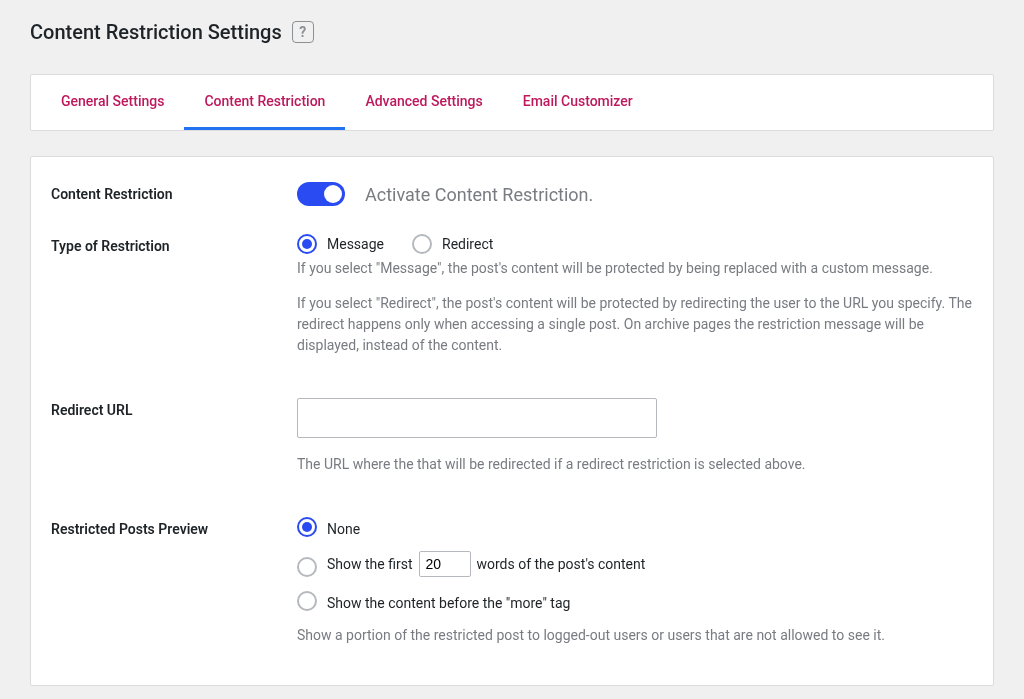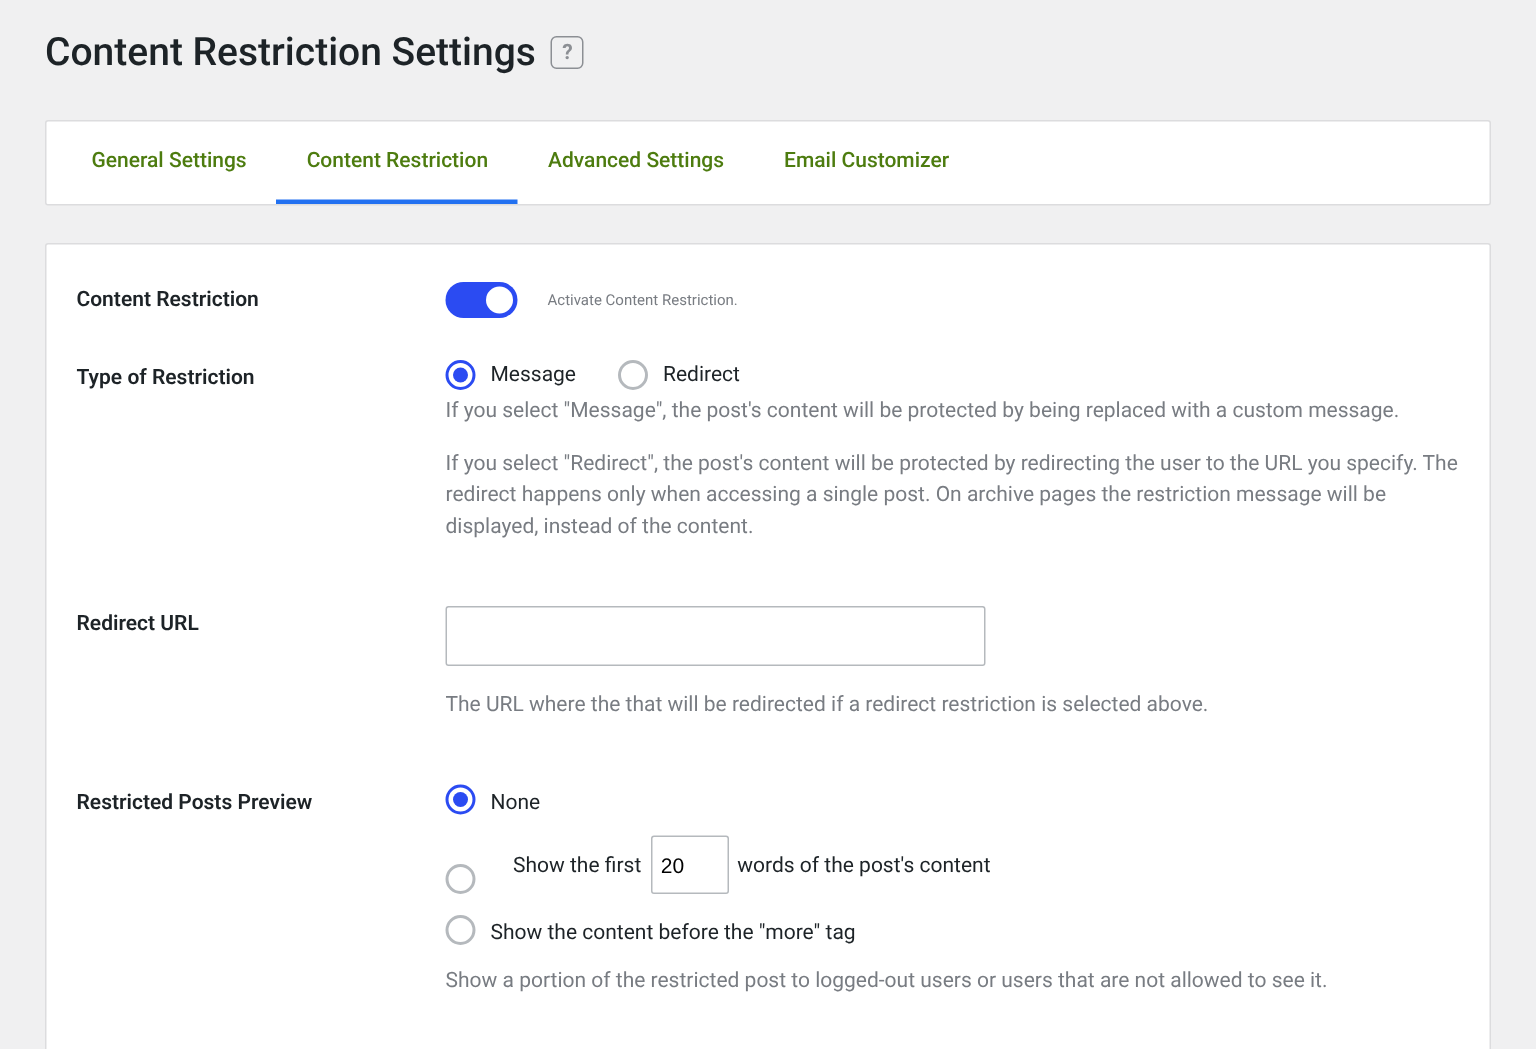--- a/index.html
+++ b/index.html
@@ -9,21 +9,21 @@
       color: #1d2327;
       padding: 20px 30px;
       font-size: 14px;
     }
     .page-header {
       display: flex;
       align-items: center;
       margin-bottom: 30px;
     }
     .page-title {
-      font-size: 26px;
+      font-size: 20px;
       font-weight: 500;
       color: #1d2327;
     }
     .help-icon {
       margin-left: 10px;
       width: 22px;
       height: 22px;
       border: 1.5px solid #8c8f94;
       border-radius: 4px;
       display: flex;
@@ -37,21 +37,21 @@
       background: #fff;
       border: 1px solid #dcdcde;
       border-radius: 2px;
       display: flex;
       padding: 0 10px;
       margin-bottom: 25px;
     }
     .tab {
       padding: 18px 20px;
       font-size: 14px;
-      color: #4d7c0f;
+      color: #be185d;
       cursor: pointer;
       border-bottom: 3px solid transparent;
       font-weight: 500;
     }
     .tab.active {
       border-bottom-color: #2271f1;
     }
     .panel {
       background: #fff;
       border: 1px solid #dcdcde;
@@ -89,21 +89,21 @@
       position: absolute;
       right: 3px;
       top: 3px;
       width: 18px;
       height: 18px;
       background: #fff;
       border-radius: 50%;
     }
     .hint-text {
       color: #787c82;
-      font-size: 10px;
+      font-size: 18px;
     }
     .radio-row {
       display: flex;
       align-items: center;
       gap: 28px;
       margin-bottom: 4px;
     }
     .radio-opt {
       display: flex;
       align-items: center;
@@ -146,34 +146,33 @@
     .text-input {
       width: 360px;
       height: 40px;
       border: 1px solid #b5b9bd;
       border-radius: 2px;
       padding: 0 10px;
       font-size: 14px;
     }
     .small-input {
       width: 52px;
-      height: 39px;
+      height: 26px;
       border: 1px solid #b5b9bd;
       border-radius: 2px;
       padding: 0 6px;
       font-size: 14px;
       text-align: left;
       margin: 0 2px;
     }
     .inline-label {
       display: flex;
       align-items: center;
       gap: 4px;
       flex-wrap: wrap;
-      margin-left: 15px;
     }
   </style>
 </head>
 <body>
 
 <div class="page-header">
   <h1 class="page-title">Content Restriction Settings</h1>
   <span class="help-icon">?</span>
 </div>
 

